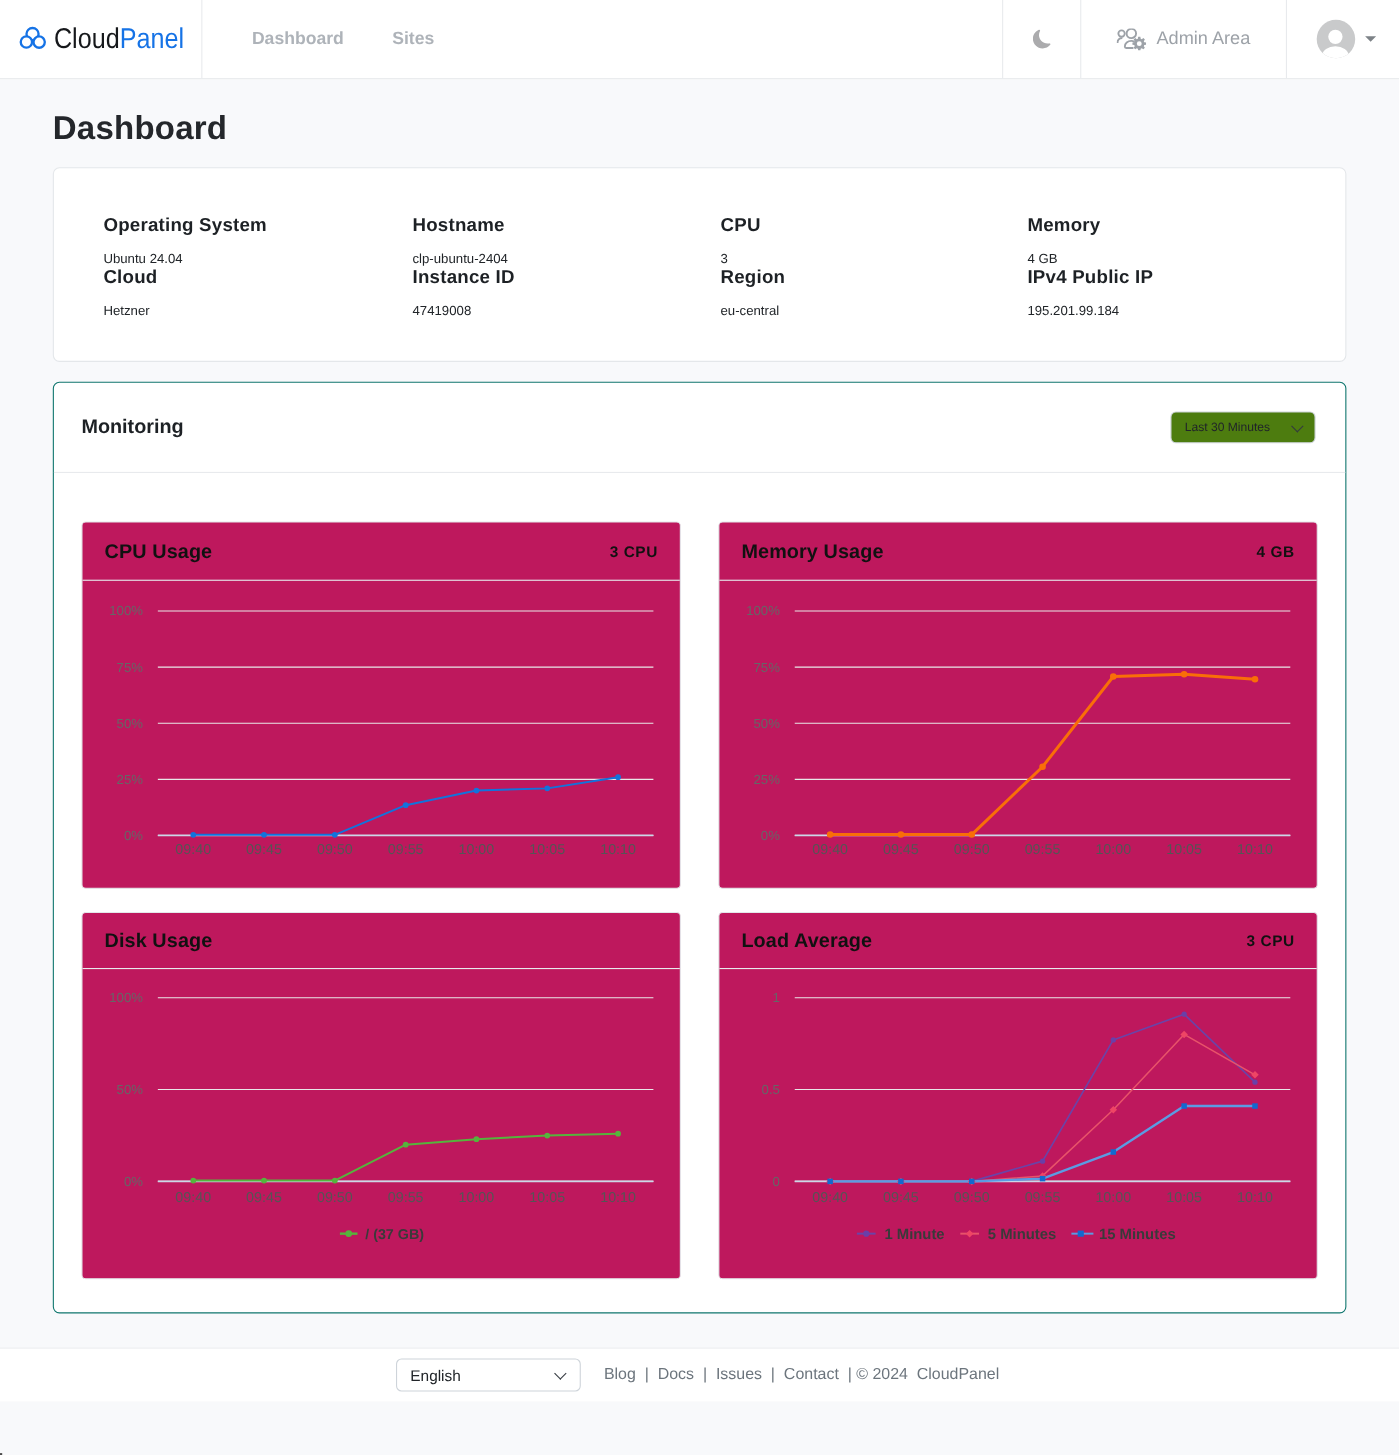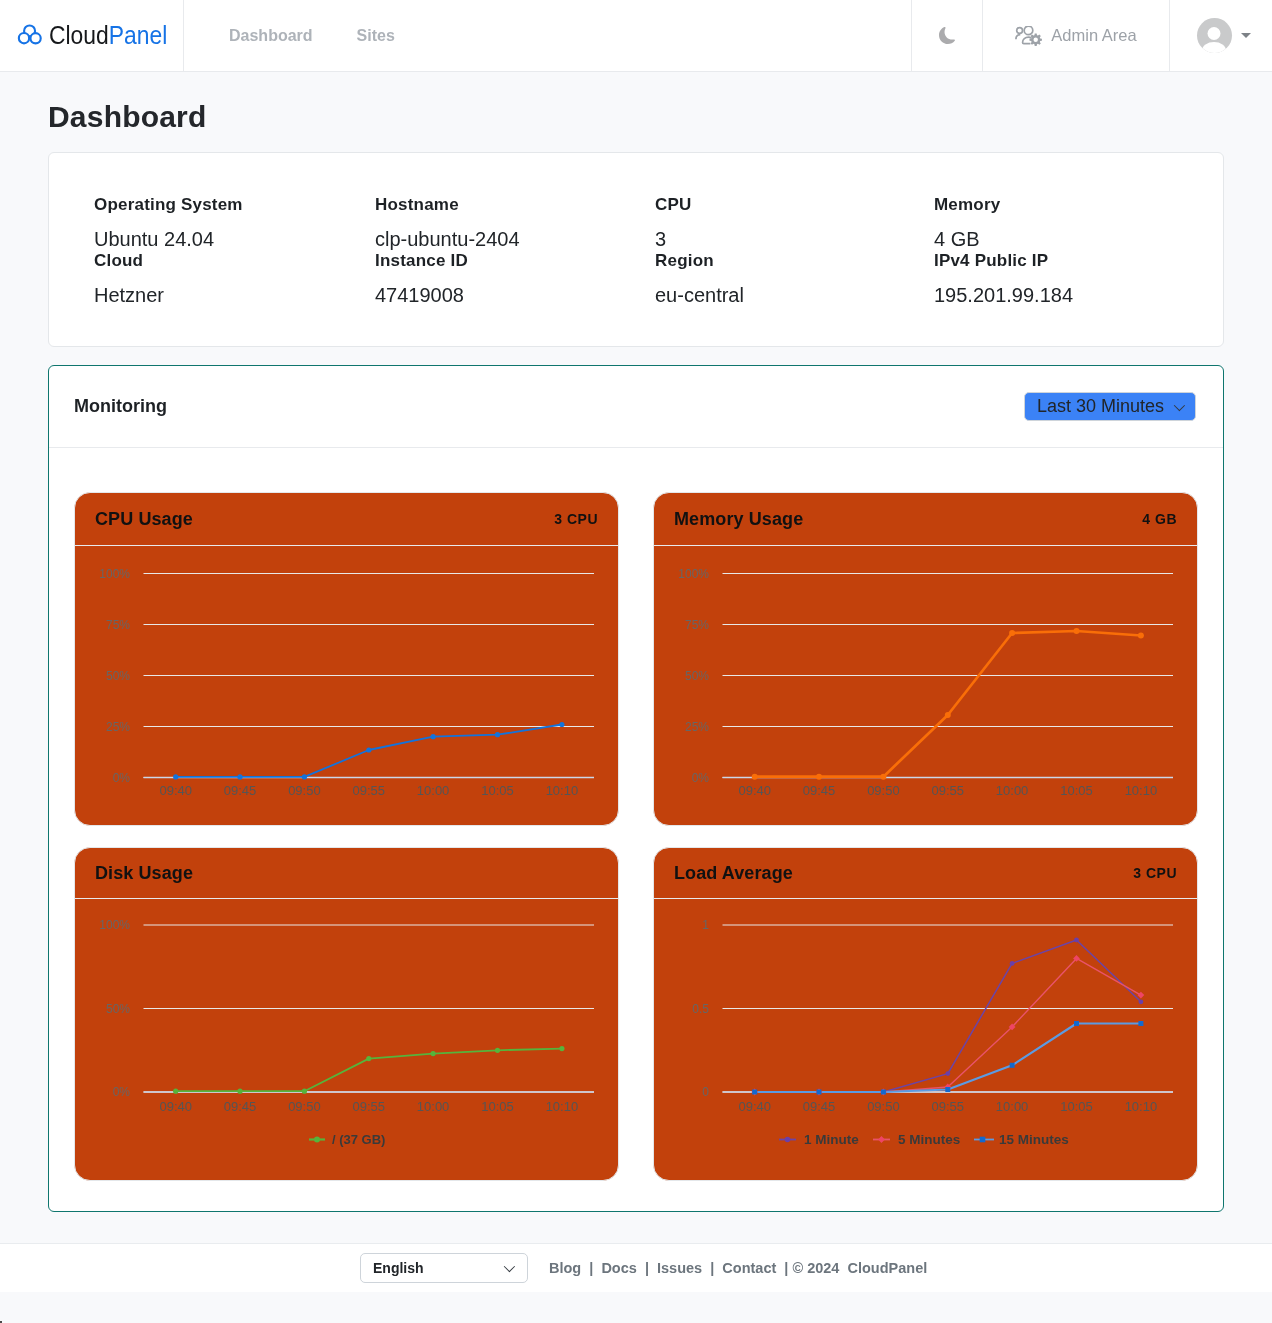--- a/index.html
+++ b/index.html
@@ -19,37 +19,37 @@
 .avatar .body { position:absolute; left:50%; top:24px; transform:translateX(-50%); width:24px; height:17px; background:#fff; border-radius:50% 50% 0 0; }
 .caret-down { width:0; height:0; border-left:5px solid transparent; border-right:5px solid transparent; border-top:5px solid #7d8287; }
 
 .main { padding:0 48px; }
 h1 { font-size:30px; font-weight:bold; color:#24272b; padding-top:28px; letter-spacing:0.2px; }
 .info-card { margin-top:18px; background:#fff; border:1px solid #e4e7ea; border-radius:6px; padding:42px 45px 39px 45px; }
 .info-grid { display:grid; grid-template-columns:281px 280px 279px auto; }
 .info-item { }
 .info-grid2 .info-item { margin-bottom:0; }
 .info-label { font-size:17px; font-weight:bold; color:#1d2125; letter-spacing:0.2px; }
-.info-value { font-size:20px; color:#212529; margin-top:13px; }
+.info-value { font-size:12px; color:#212529; margin-top:13px; }
 
 .mon-card { margin-top:18px; background:#fff; border:1px solid #0f766e; border-radius:6px; }
 .mon-head { height:82px; border-bottom:1px solid #e8eaed; display:flex; align-items:center; justify-content:space-between; padding:0 27px 0 25px; }
 .mon-head h2 { font-size:18px; font-weight:bold; color:#1d2125; }
-.sel { position:relative; width:172px; height:29px; border:1px solid #ced4da; border-radius:5px; background:#3b82f6; font-size:18px; color:#212529; display:flex; align-items:center; padding-left:12px; }
+.sel { position:relative; width:132px; height:29px; border:1px solid #ced4da; border-radius:5px; background:#4d7c0f; font-size:11px; color:#212529; display:flex; align-items:center; padding-left:12px; }
 .sel:after { content:""; position:absolute; right:13px; top:10px; width:7px; height:7px; border-right:1.8px solid #343a40; border-bottom:1.8px solid #343a40; transform:rotate(45deg) translateY(-2px); }
 .mon-body { padding:44px 25px 30px 25px; }
 .chart-row { display:flex; gap:34px; margin-bottom:21px; }
 .chart-row:last-child { margin-bottom:0; }
-.chart-card { width:561px; background:#c2410c; border:1px solid #e4e7ea; border-radius:16px; }
+.chart-card { width:561px; background:#be185d; border:1px solid #e4e7ea; border-radius:4px; }
 .chart-head { height:53px; border-bottom:1px solid #e8eaed; display:flex; align-items:center; justify-content:space-between; padding:0 20px 0 20px; }
 .chart-head .t { font-size:18px; font-weight:bold; color:#111; letter-spacing:0.1px; }
 .chart-head .v { font-size:14px; font-weight:bold; color:#111; letter-spacing:0.5px; }
 
 .footer { margin-top:31px; background:#fff; border-top:1px solid #e9ecef; height:49px; display:flex; align-items:center; }
-.f-inner { display:flex; align-items:center; margin-left:360px;font-weight:bold; }
+.f-inner { display:flex; align-items:center; margin-left:360px; }
 .sel2 { position:relative; width:168px; height:30px; border:1px solid #ced4da; border-radius:5px; background:#fff; font-size:14px; color:#212529; display:flex; align-items:center; padding-left:12px; }
 .sel2:after { content:""; position:absolute; right:15px; top:10px; width:7px; height:7px; border-right:1.8px solid #343a40; border-bottom:1.8px solid #343a40; transform:rotate(45deg) translateY(-2px); }
 .f-links { margin-left:21px; font-size:14.5px; color:#6c757d; }
 </style>
 </head>
 <body>
 <div class="navbar">
   <div class="logo-area">
     <svg width="30" height="26" viewBox="0 0 30 26" style="margin-top:-1px">
       <g fill="#fff" stroke="#1673e6" stroke-width="2.4">

